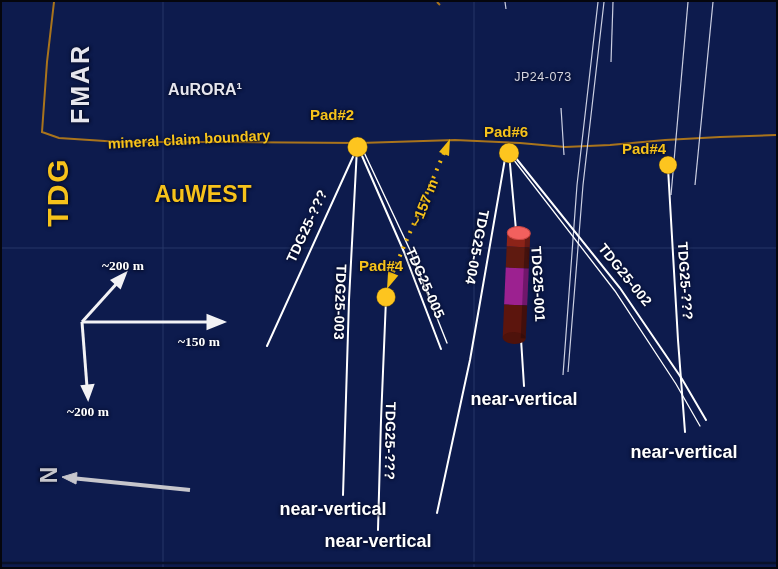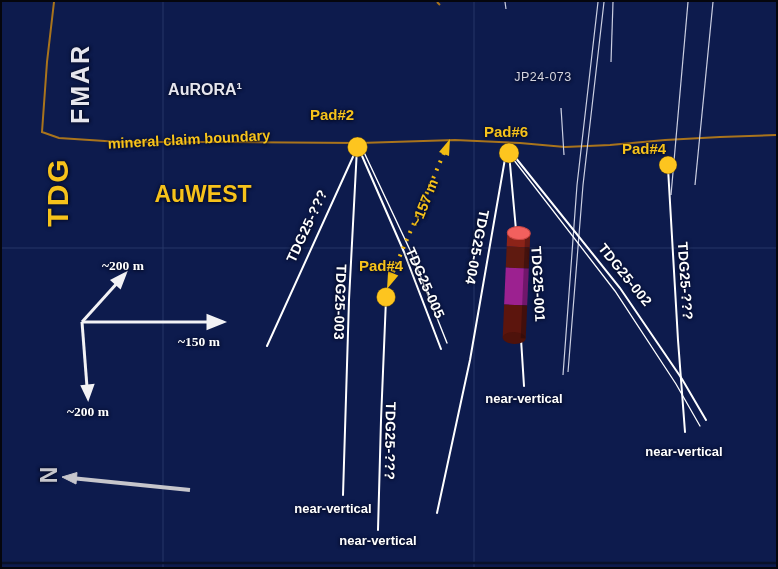--- a/index.html
+++ b/index.html
@@ -20,21 +20,21 @@
     font-weight:bold;
     color:#ffffff;
     text-shadow:0 1px 3px rgba(4,8,30,.95), 0 0 4px rgba(4,8,30,.7);
     line-height:1.05;
   }
   .yellow{color:#f6c21b;}
   .offwhite{color:#e6e6ee;}
   .gray{color:#d6d6e0;}
   .silver{color:#c6c6cc;}
   .hole-lbl{font-size:14px;letter-spacing:.3px;}
-  .nv-lbl{font-size:13px;}
+  .nv-lbl{font-size:18px;}
   .scale-lbl{font-size:13.5px;font-family:Liberation Serif, serif;}
   .pad-lbl{font-size:15px;}
   sup{font-size:60%;}
 </style>
 </head>
 <body>
 
 <div id="frame">
 
   <svg id="scene" width="774" height="565" viewBox="0 0 774 565">

